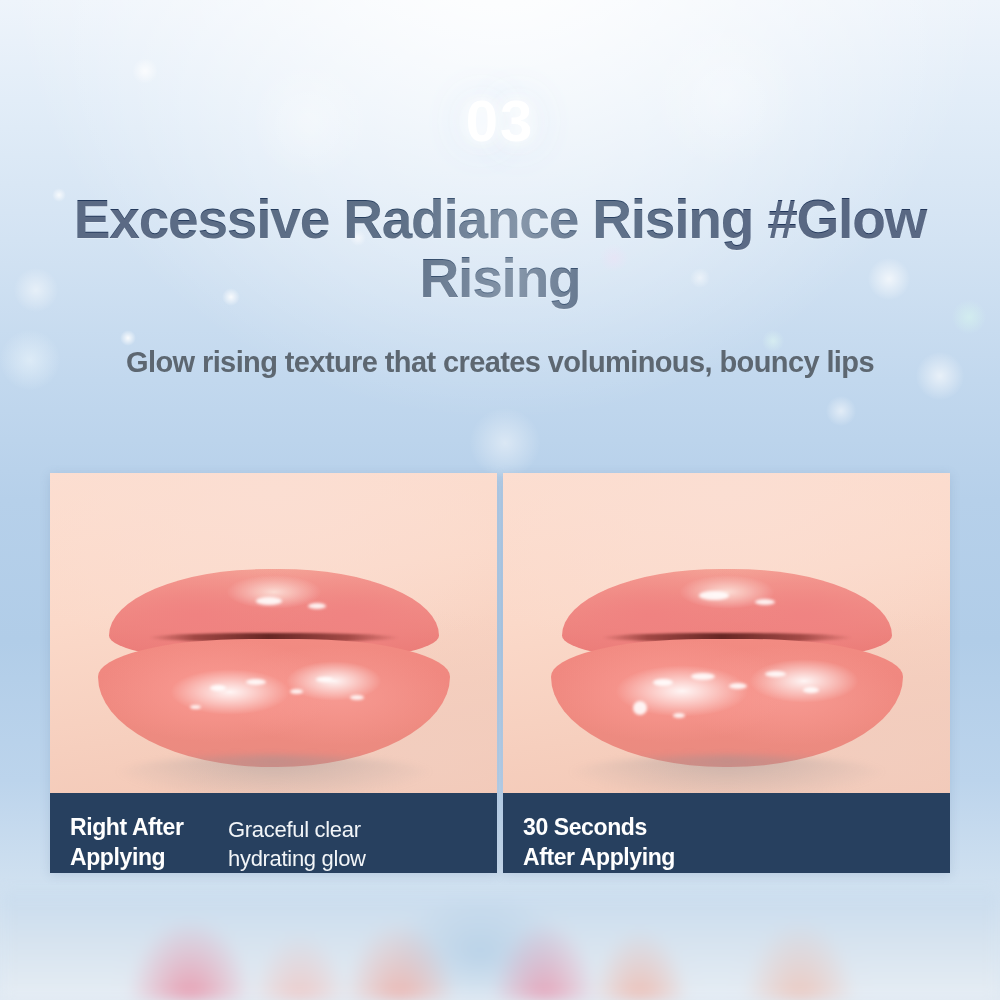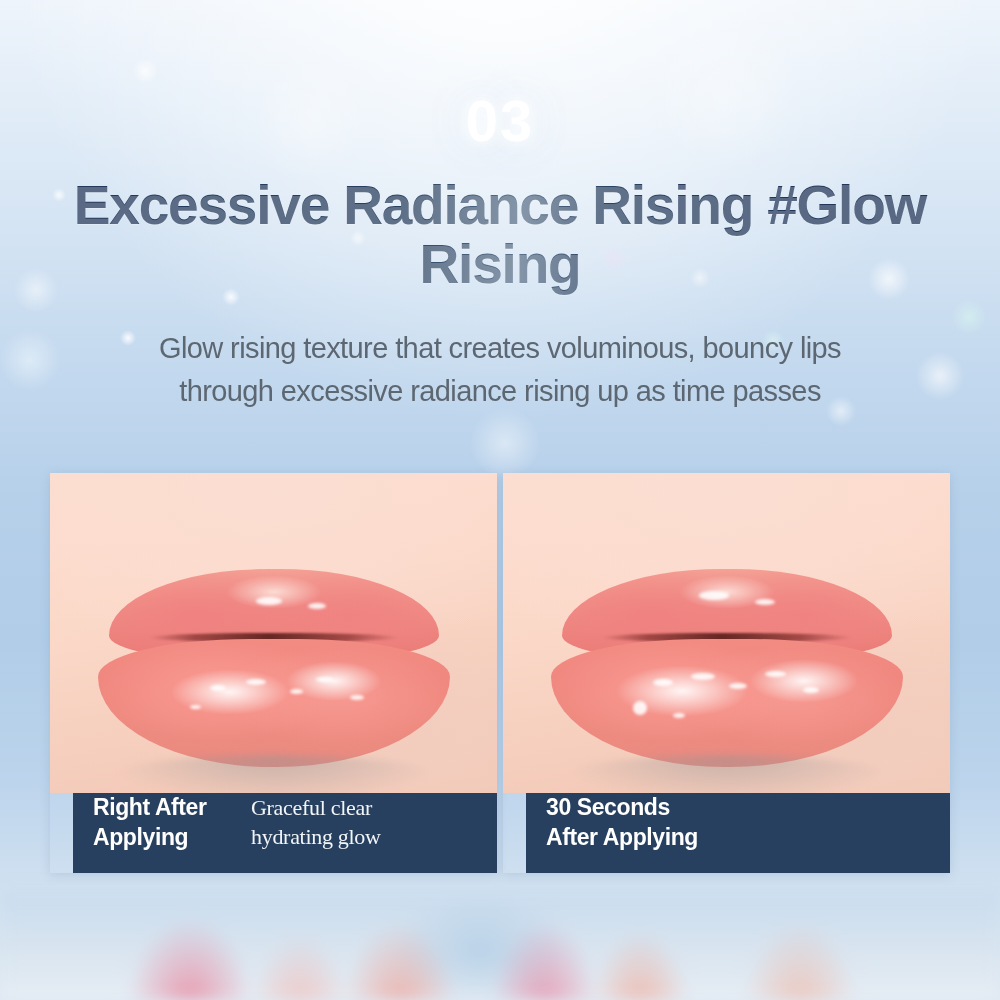--- a/index.html
+++ b/index.html
@@ -59,42 +59,42 @@
     font-weight: 700;
     letter-spacing: 2px;
     color: #ffffff;
     text-shadow:
       0 0 14px rgba(255,255,255,0.95),
       0 0 28px rgba(255,255,255,0.8),
       0 0 46px rgba(214,234,252,0.9);
     line-height: 1;
   }
   .headline {
-    margin-top: 26px;
+    margin-top: 40px;
     font-size: 55px;
     font-weight: 700;
     line-height: 1.08;
     letter-spacing: -1.2px;
     color: #233a5e;
     background: linear-gradient(96deg,
         #22365a 0%,
         #28405f 40%,
         #5d738d 52%,
         #2b4363 60%,
         #22365a 78%,
         #22365a 100%);
     -webkit-background-clip: text;
     background-clip: text;
     -webkit-text-fill-color: transparent;
     text-shadow: 0 1px 0 rgba(255,255,255,0.25);
   }
   .subtitle {
     margin-top: 32px;
     font-size: 29px;
-    font-weight: 400;
+    font-weight: 700;
     line-height: 1.48;
     color: #5d6771;
     letter-spacing: -0.6px;
   }
 
   
   .panels {
     position: absolute;
     top: 473px;
     left: 50px;
@@ -193,46 +193,44 @@
     height: 46px;
     transform: translateX(-50%);
     background: radial-gradient(ellipse at 50% 10%, rgba(150,146,148,0.45) 0%, rgba(150,146,148,0) 72%);
     border-radius: 50%;
     filter: blur(3px);
   }
 
   
   .caption {
     display: flex;
-    align-items: flex-start;
+    align-items: flex-end;
     height: 80px;
     padding: 0 0 0 20px;
     background: #27405f;
     box-sizing: border-box;
-    margin-left: 23px;
   }
   .cap-label {
     font-size: 23px;
     font-weight: 700;
     line-height: 1.3;
     color: #ffffff;
     letter-spacing: -0.4px;
     white-space: pre-line;
     flex: 0 0 auto;
     min-width: 152px;
   }
   .cap-desc {
     font-size: 22px;
     font-weight: 400;
     line-height: 1.32;
     color: #f2f5f8;
     letter-spacing: -0.3px;
     white-space: pre-line;
     margin-left: 6px;
-    font-family: Liberation Serif, serif;
   }
 
   
   .bottom-blur {
     position: absolute;
     left: 0;
     top: 893px;
     width: 1000px;
     height: 107px;
     pointer-events: none;
@@ -271,21 +269,20 @@
     <div class="bokeh" style="left:250px;top:60px;width:120px;height:120px;background:radial-gradient(circle,rgba(255,255,255,0.32) 0%,rgba(255,255,255,0) 70%);"></div>
     <div class="bokeh" style="left:650px;top:20px;width:150px;height:150px;background:radial-gradient(circle,rgba(255,255,255,0.3) 0%,rgba(255,255,255,0) 70%);"></div>
     <div class="bokeh" style="left:470px;top:408px;width:70px;height:70px;background:radial-gradient(circle,rgba(255,255,255,0.45) 0%,rgba(255,255,255,0) 72%);"></div>
   </div>
 
   <div class="header">
     <div class="step-number">03</div>
     <div class="headline">Excessive Radiance Rising #Glow Rising</div>
     <div class="subtitle">
       <div>Glow rising texture that creates voluminous, bouncy lips</div>
-      <div>through excessive radiance rising up as time passes</div>
     </div>
   </div>
 
   <div class="panels">
 
     <div class="panel">
       <div class="photo">
         <div class="lip-upper"></div>
         <div class="lip-line"></div>
         <div class="lip-lower"></div>

